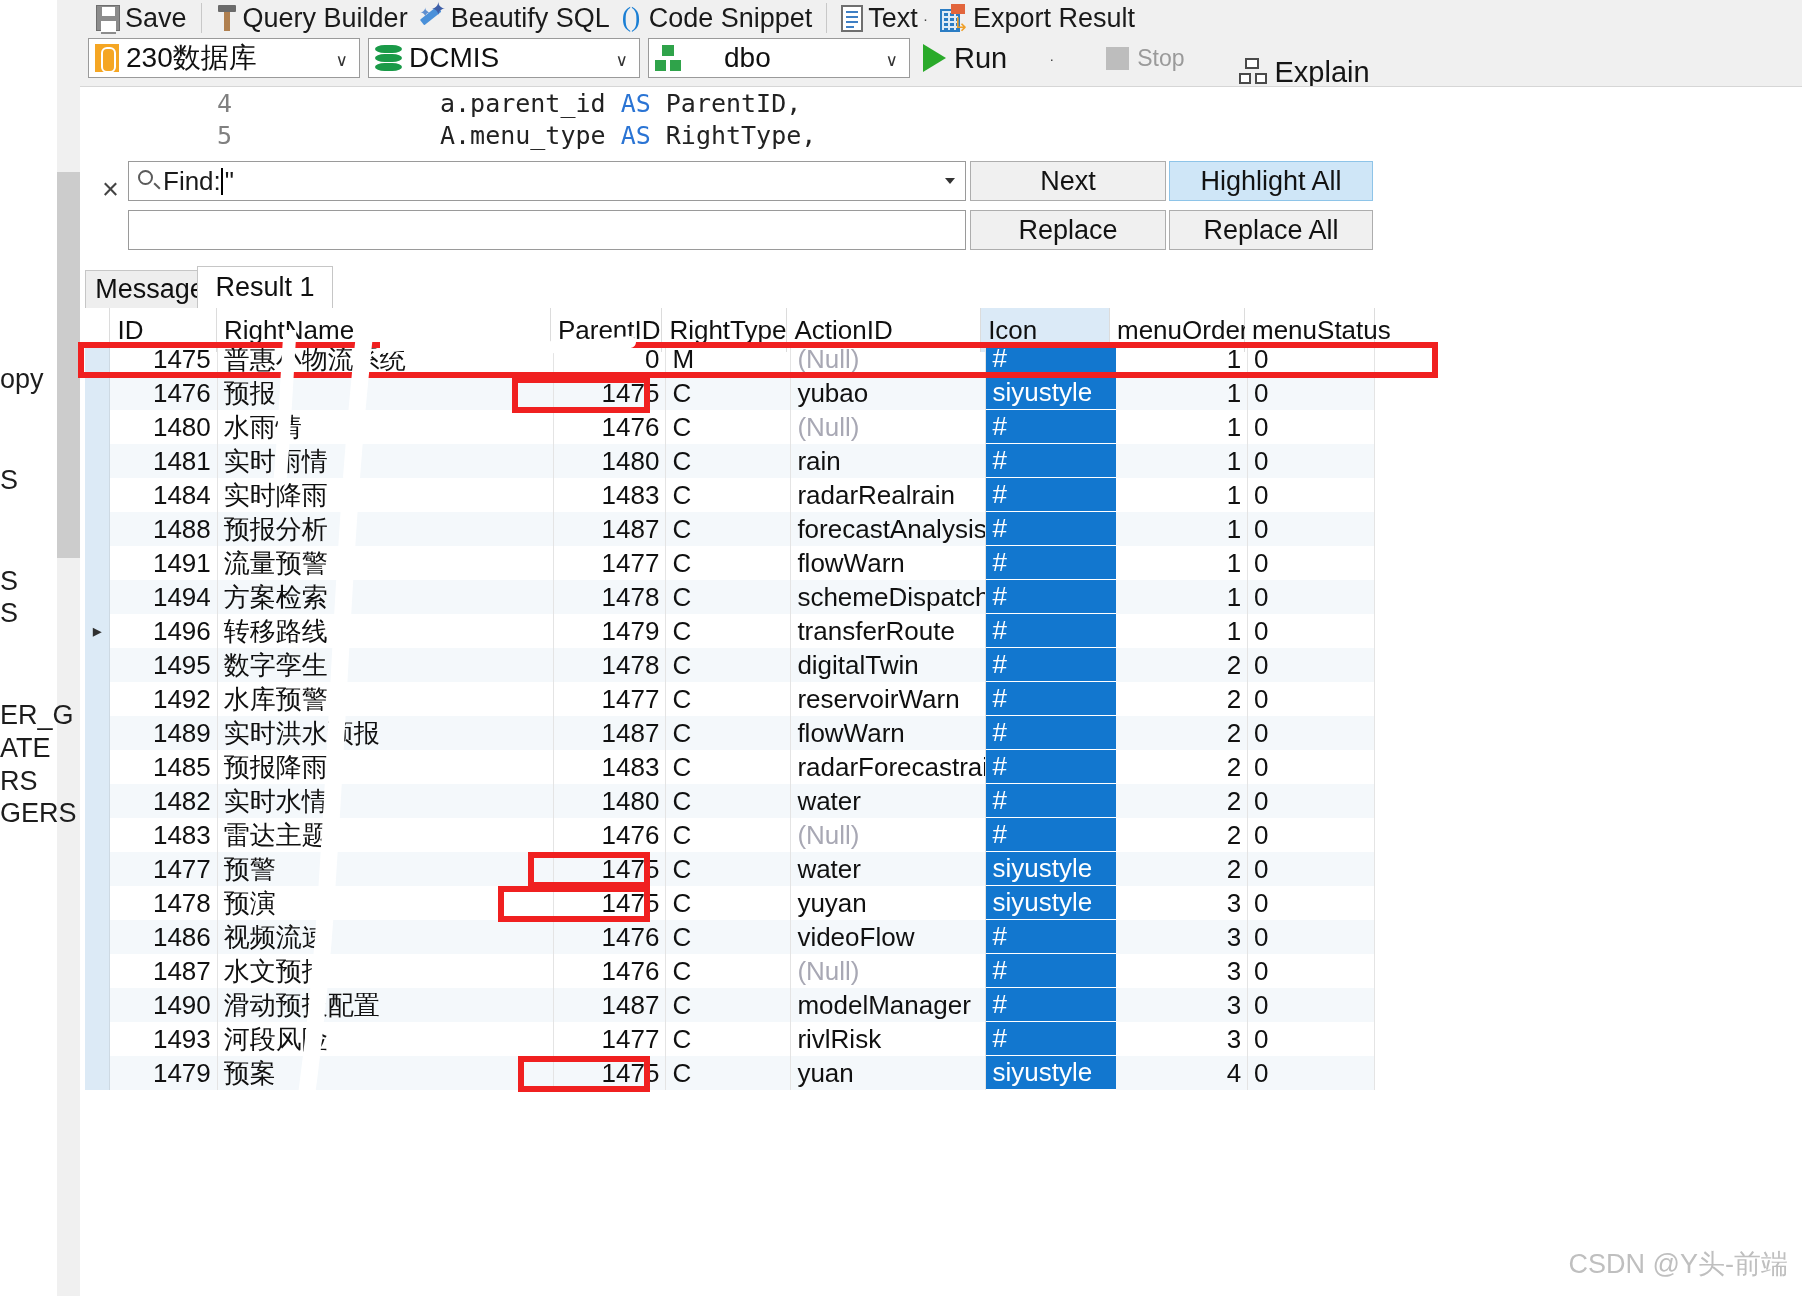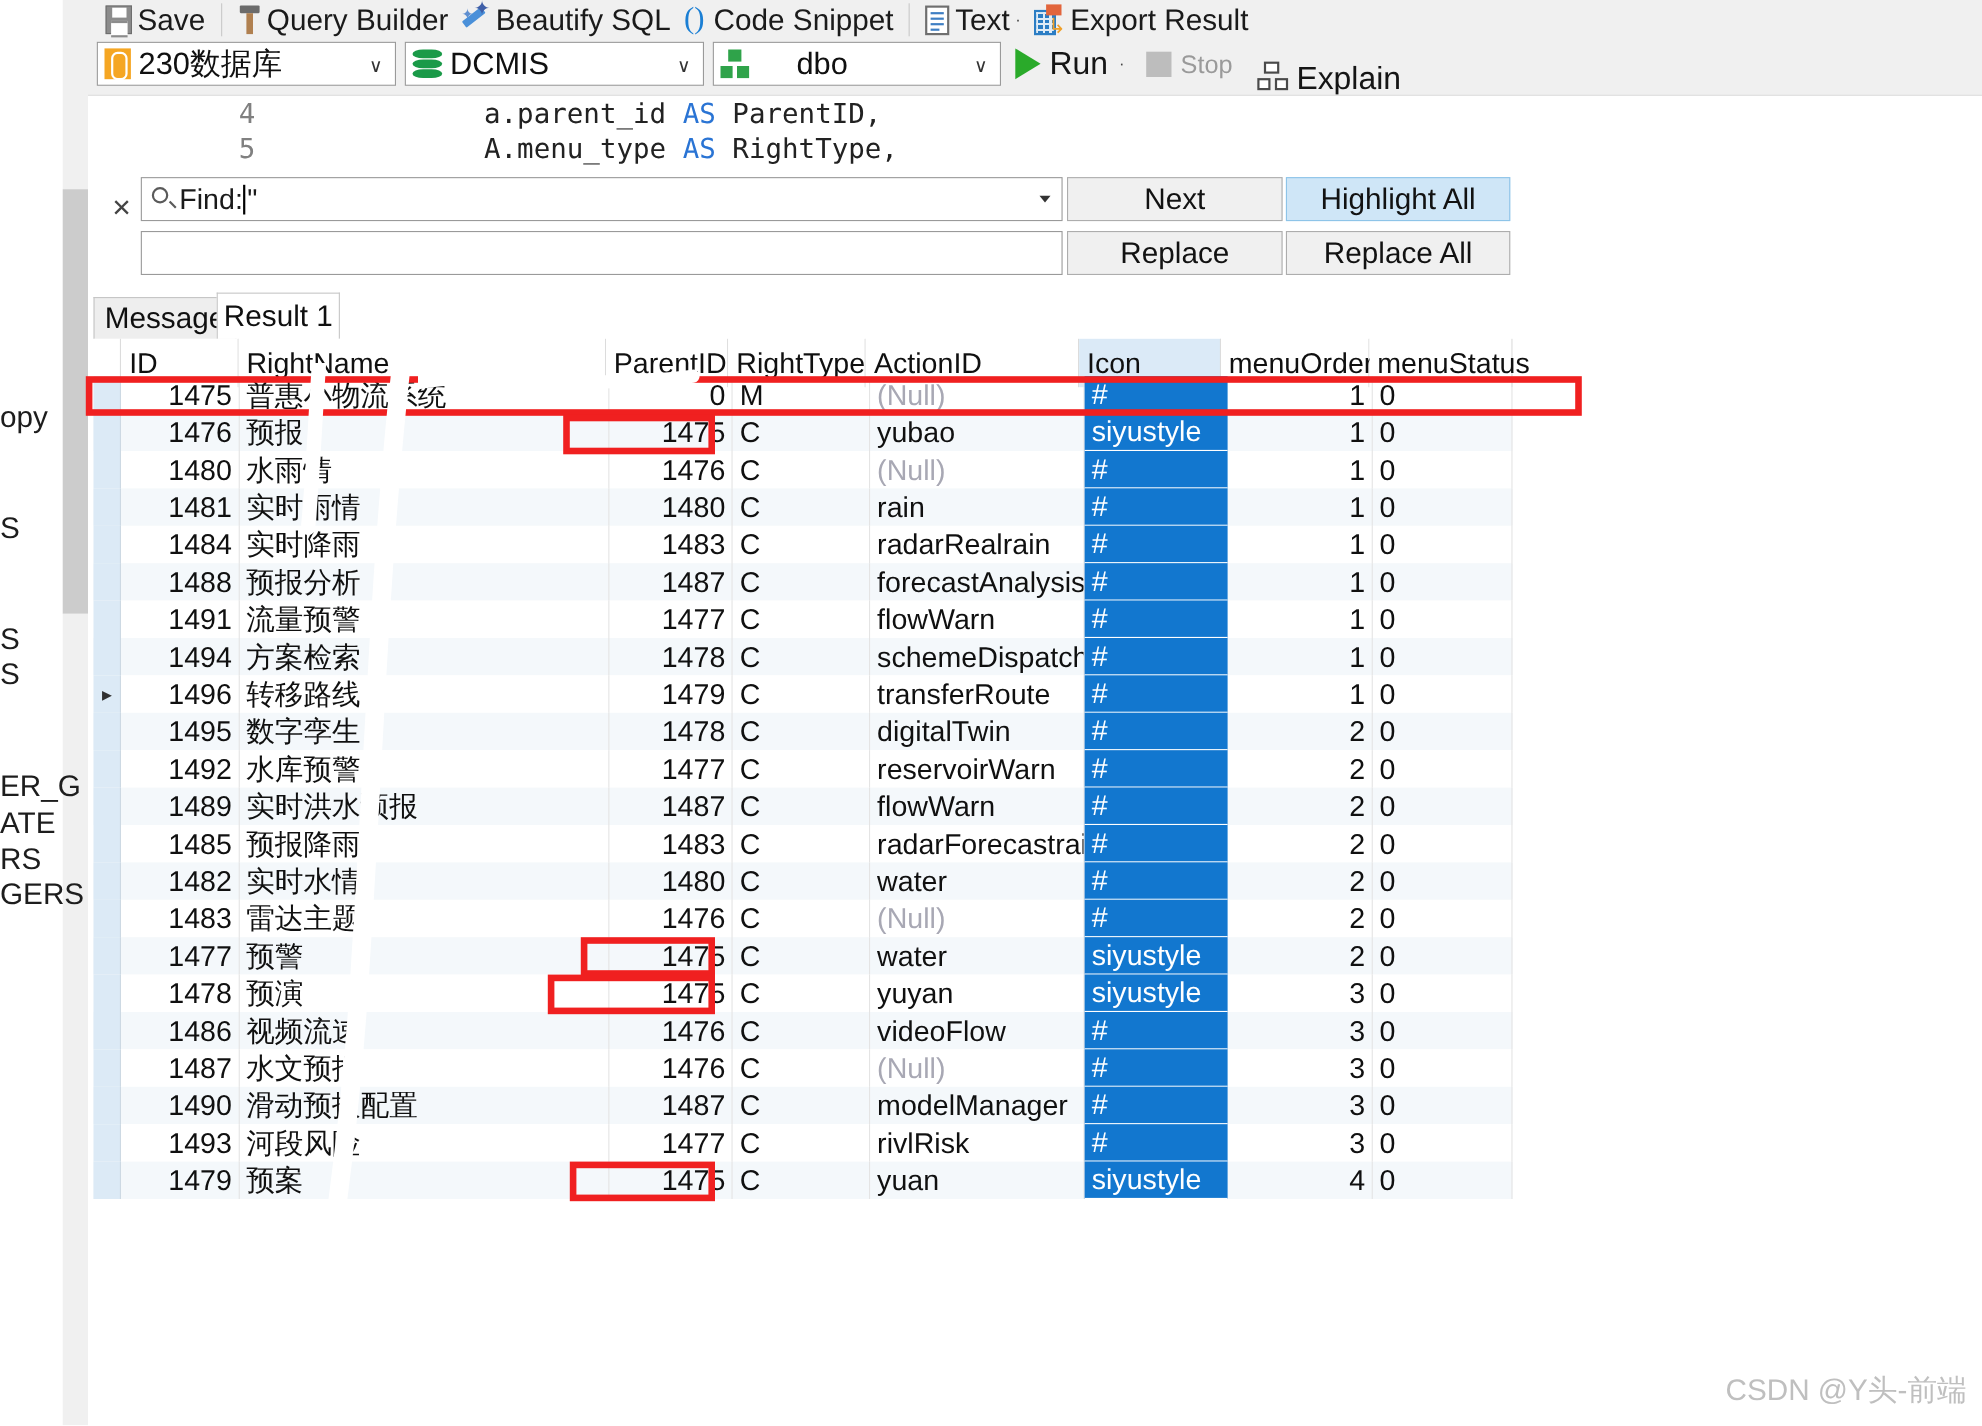--- a/index.html
+++ b/index.html
@@ -233,31 +233,31 @@
     <div class="sel" style="left:568px; top:38px; width:262px;gap:36px;">
       <span class="ico ico-dbo">
           <b></b>
           <b></b>
           <b></b>
         </span>
       <span class="txt">dbo</span>
       <span class="chev">∨</span>
     </div>
 
-    <div class="run-wrap" style="left:843px; top:38px;">
+    <div class="run-wrap" style="left:843px; top:38px;gap:32px;">
       <div style="display:flex;align-items:center;">
         <span class="tri-run"></span>
         <span class="run-lbl">Run</span>
       </div>
       <span class="caret-sm" style="margin-left:10px;">·</span>
       <div style="display:flex;align-items:center;margin-left:20px;">
         <span class="stop-sq"></span>
         <span class="stop-lbl">Stop</span>
       </div>
-      <div style="display:flex;align-items:flex-start;margin-left:22px;margin-top:28px;">
+      <div style="display:flex;align-items:center;margin-left:22px;margin-top:28px;">
         <span class="ico-expl">
             <u></u>
             <u></u>
             <u></u>
           </span>
         <span class="expl-lbl">Explain</span>
       </div>
     </div>
   </div>
 
@@ -297,21 +297,21 @@
     </div>
     <div class="btn" style="left:1089px; top:57px; width:204px;">
       <span>Replace All</span>
     </div>
   </div>
 
   <div class="tabstrip">
     <div class="tab inactive" style="left:5px; width:130px;">
       <span>Message</span>
     </div>
-    <div class="tab active" style="left:117px; width:112px;">
+    <div class="tab active" style="left:117px; width:136px;">
       <span>Result 1</span>
     </div>
   </div>
 
   <div class="grid">
     <div class="grid-row" id="grid-header">
         <div class="gh w-mark"></div>
         <div class="gh w-id">ID</div>
         <div class="gh w-name">RightName</div>
         <div class="gh w-parent">ParentID</div>

